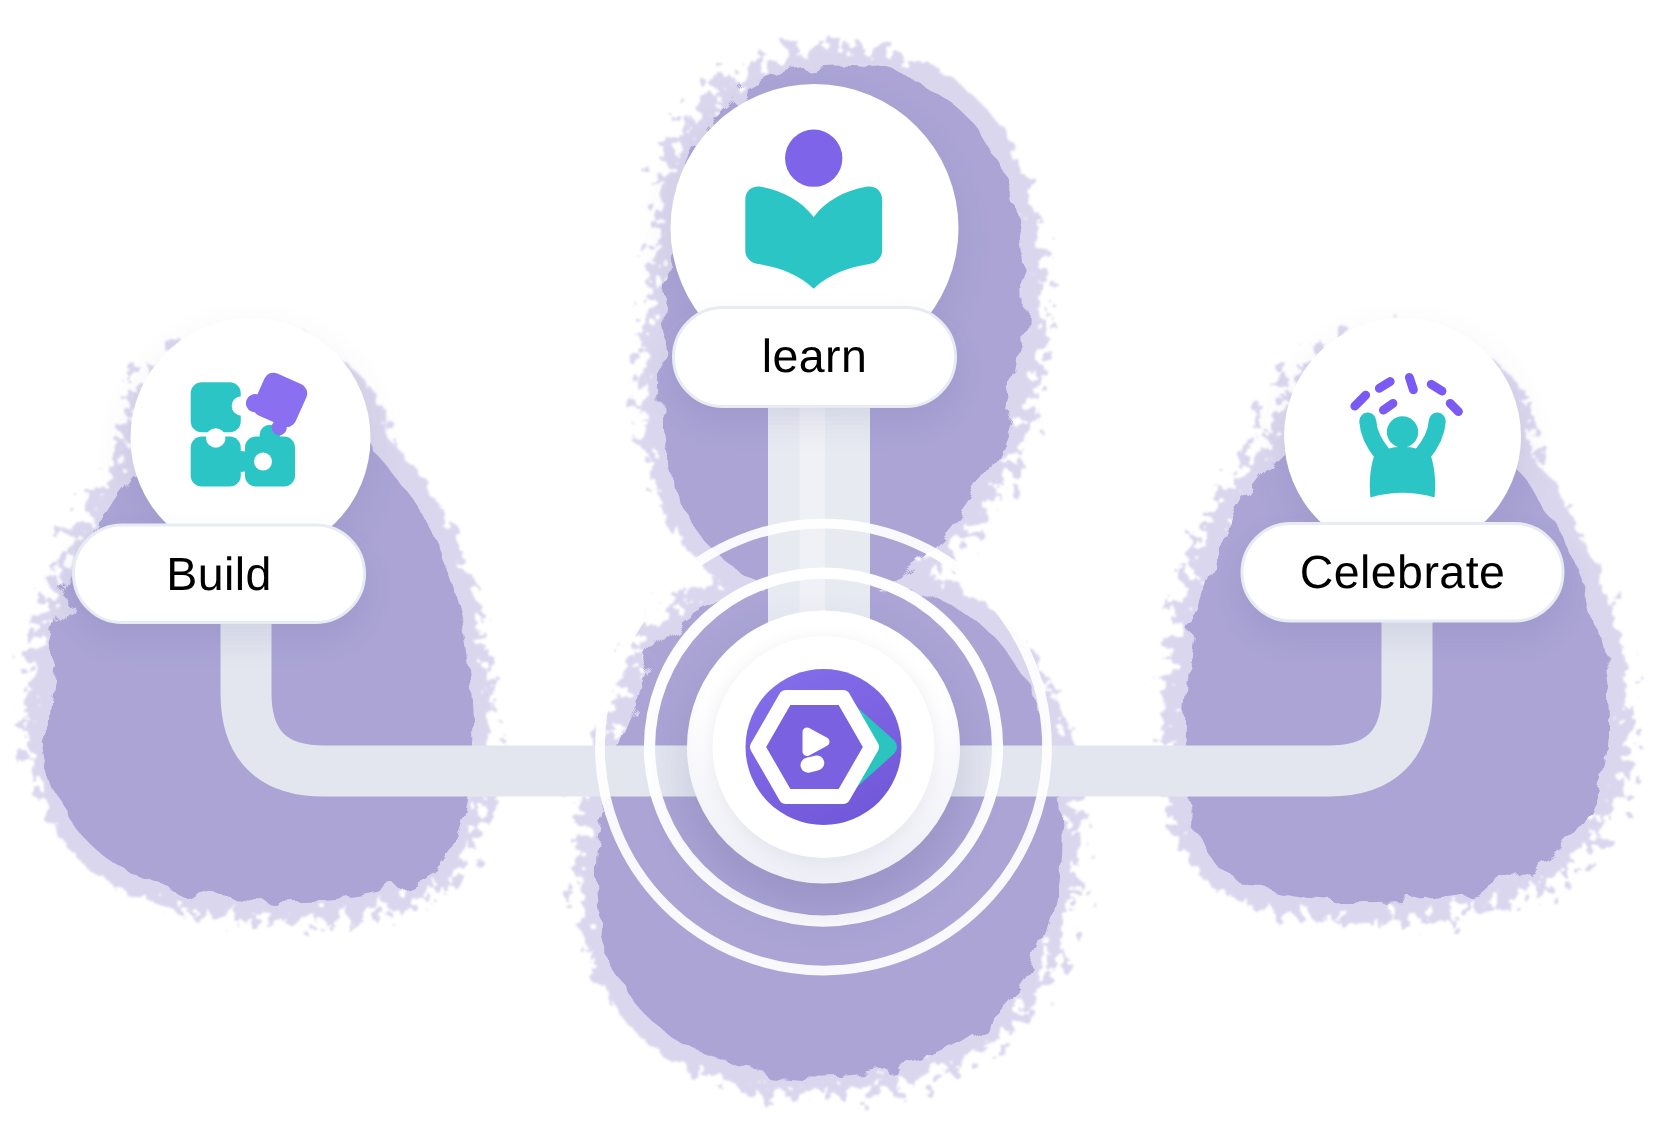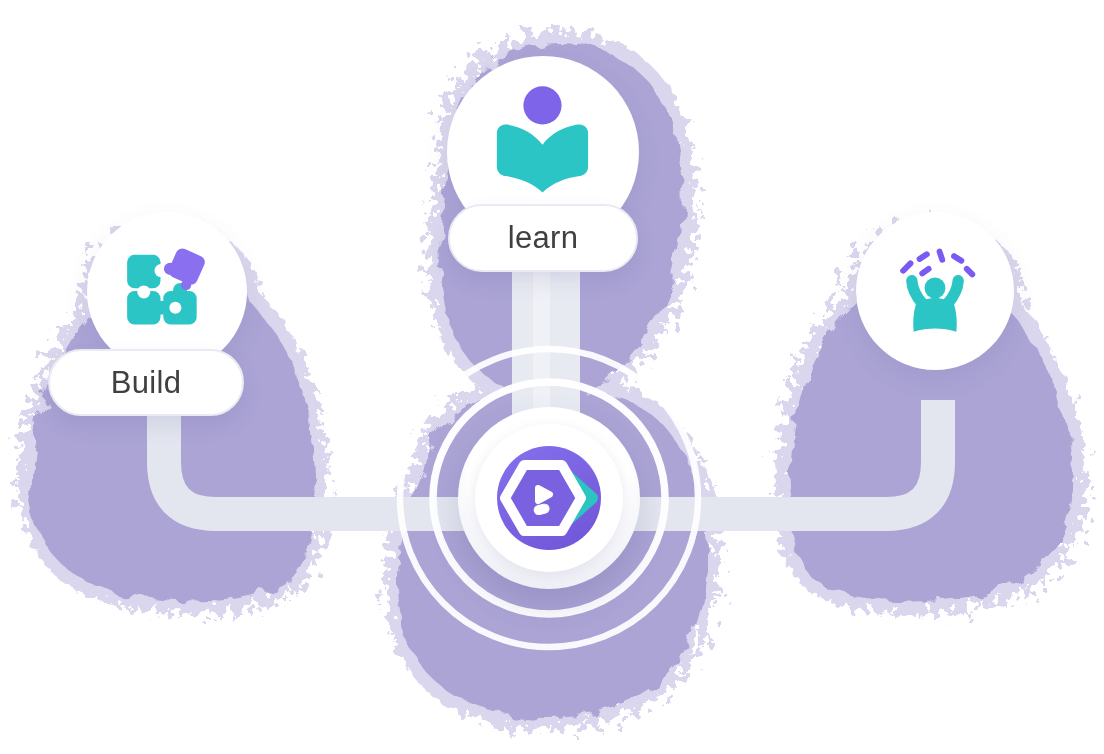--- a/index.html
+++ b/index.html
@@ -16,21 +16,21 @@
   }
   .node-icon{position:absolute;}
   .pill{
     position:absolute;box-sizing:border-box;background:#ffffff;
     border:2px solid #e9ebf3;border-radius:36px;
     box-shadow:0 10px 20px rgba(86,86,148,0.12);
     display:flex;align-items:center;justify-content:center;
     z-index:3;cursor:pointer;
   }
   .pill span{
-    font-size:31px;font-weight:500;color:#404040;letter-spacing:0.3px;
+    font-size:31px;font-weight:500;color:#000000;letter-spacing:0.3px;
   }
   .hub{
     position:absolute;left:458px;top:407px;width:182px;height:182px;border-radius:50%;
     background:radial-gradient(circle at 50% 40%, #ffffff 56%, #f1f2f8 74%, #e2e4ef 94%, #dcdfeb 100%);
     box-shadow:0 16px 30px rgba(85,85,140,0.20);
     z-index:4;
   }
   .hub-plate{
     position:absolute;left:17px;top:17px;width:148px;height:148px;border-radius:50%;
     background:#ffffff;box-shadow:0 5px 14px rgba(85,85,140,0.14);
@@ -137,20 +137,23 @@
         <path d="M90 34 L96 40"></path>
       </g>
       <g>
         <circle cx="55" cy="55" r="11.5" fill="#2cc5c6"></circle>
         <path d="M41 72 C35 65,30 56,29.5 47" stroke="#2cc5c6" stroke-width="12.5" stroke-linecap="round" fill="none"></path>
         <path d="M69 72 C75 65,80 56,80.5 47" stroke="#2cc5c6" stroke-width="12.5" stroke-linecap="round" fill="none"></path>
         <path fill="#2cc5c6" d="M34 73 C45 63.5,65 63.5,76 73 C79 83,79.5 93,78.5 103 C62.5 98.5,47.5 98.5,31.5 103 C30.5 93,31 83,34 73 Z"></path>
       </g>
     </svg>
   </div>
+  <div class="pill" style="left:827px;top:348px;width:216px;height:67px;">
+    <span>Celebrate</span>
+  </div>
 
   <div class="hub">
     <div class="hub-plate"></div>
     <div class="hub-core">
       <svg width="104" height="104" viewBox="0 0 104 104">
         <polyline points="66,26 95,52 66,78" fill="none" stroke="#2bc4bf" stroke-width="12" stroke-linejoin="round"></polyline>
         <polygon points="84,52 65,19 27,19 8,52 27,85 65,85" fill="#7a61e0" stroke="#ffffff" stroke-width="10" stroke-linejoin="round"></polygon>
         <g fill="#ffffff" stroke="#ffffff">
           <path d="M41 42 L53 48.5 L41 55 Z" stroke-width="6" stroke-linejoin="round"></path>
           <rect x="37" y="59" width="15" height="9" rx="4.5" stroke-width="1" transform="rotate(-14 44 63)"></rect>

